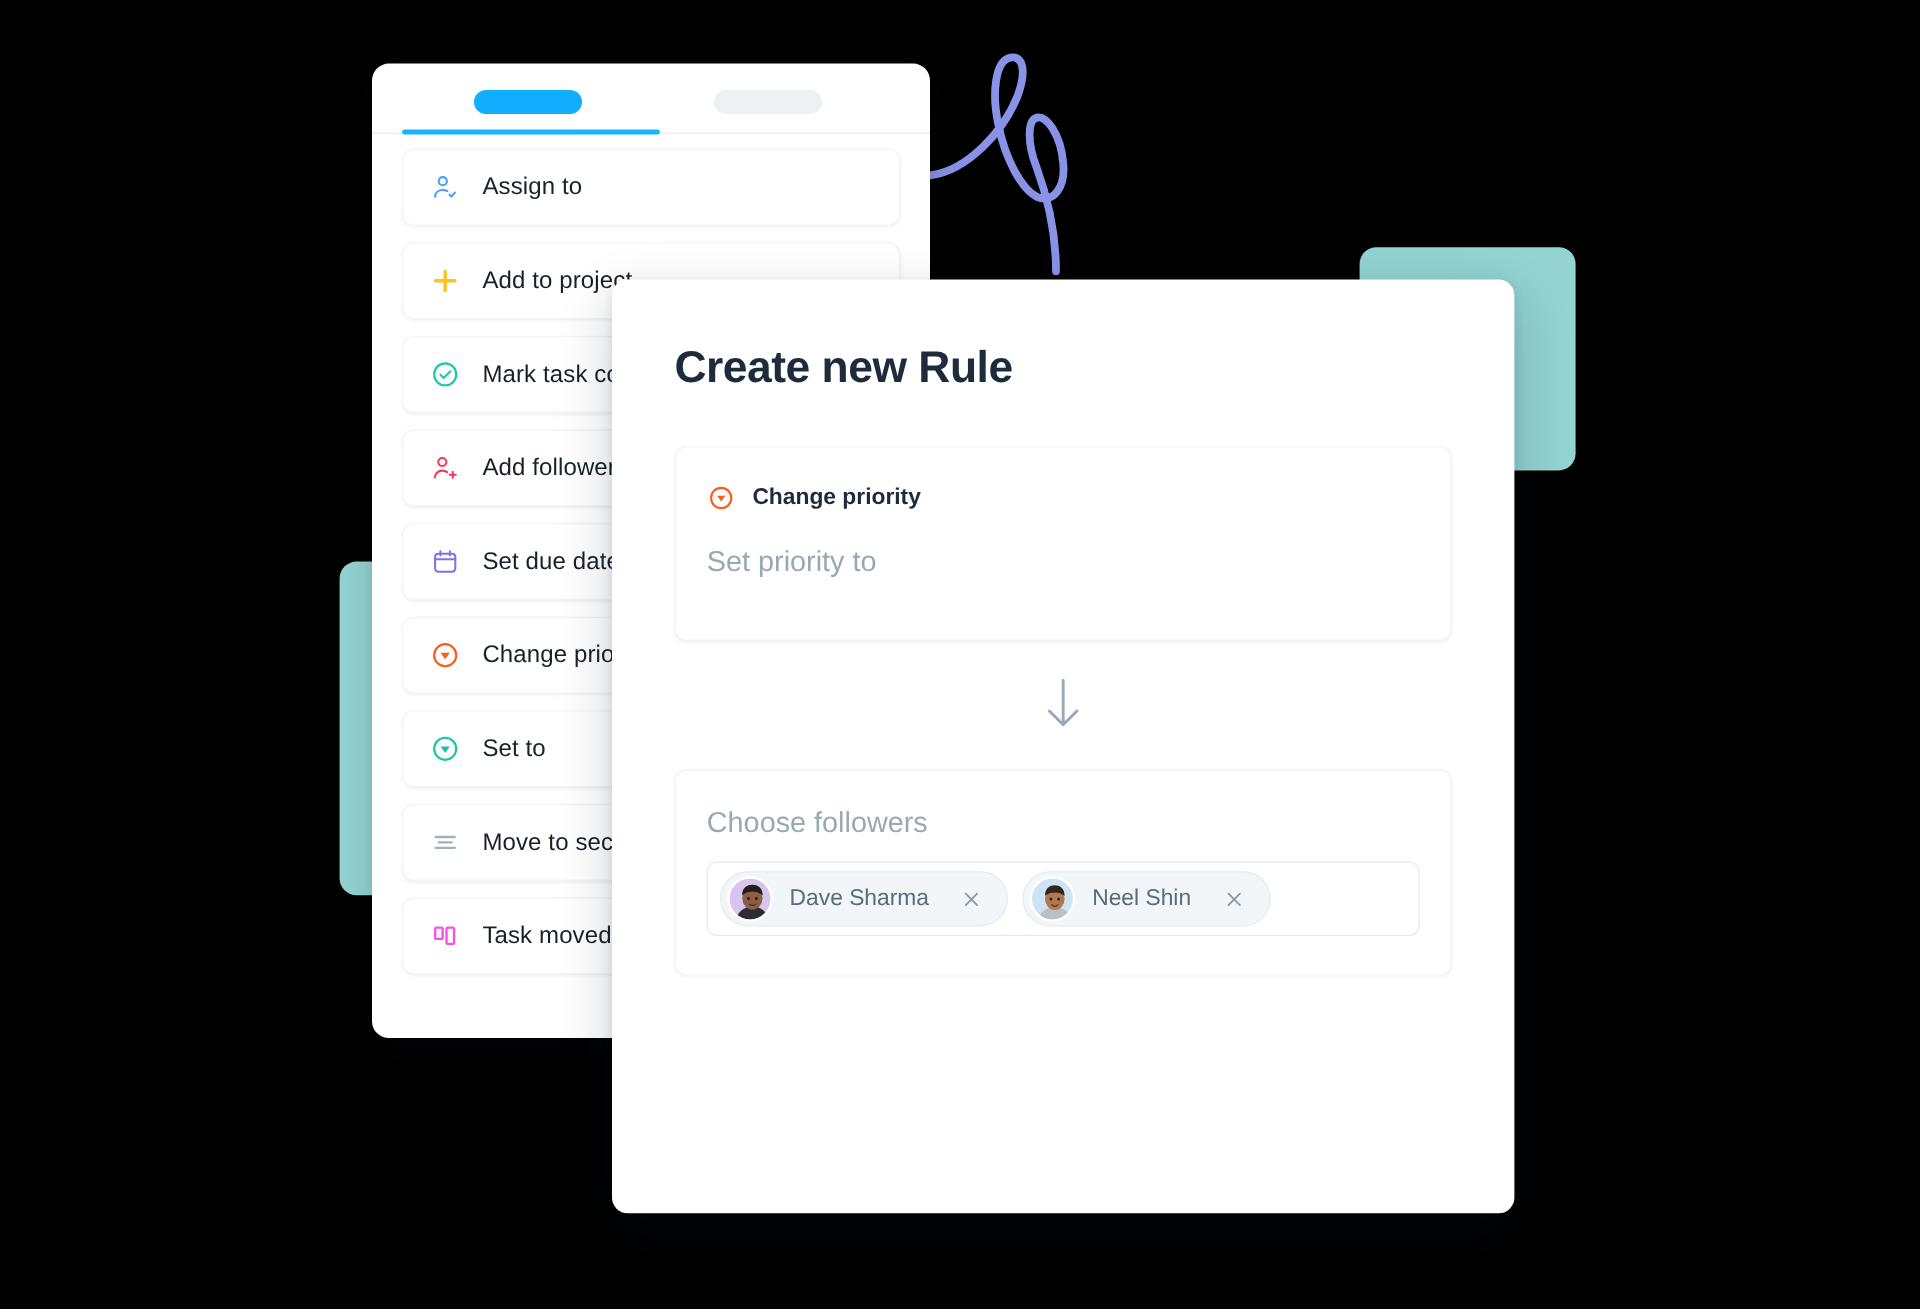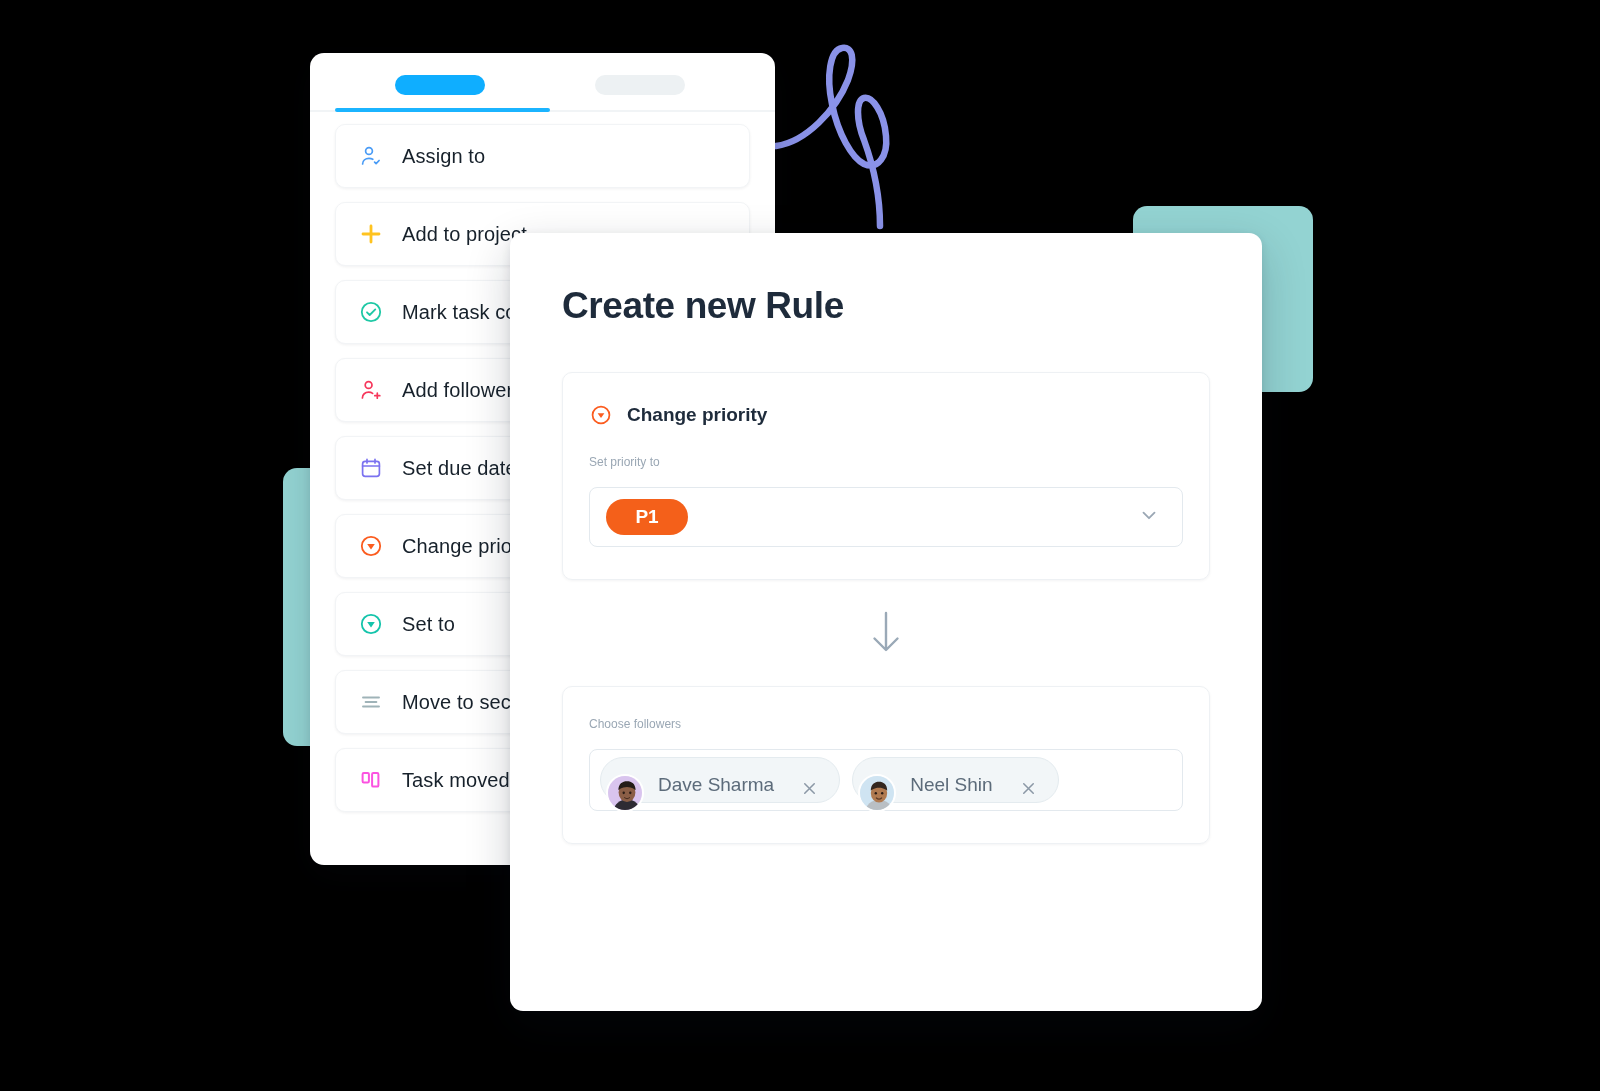--- a/index.html
+++ b/index.html
@@ -83,21 +83,21 @@
     border: 1px solid #eef1f4;
     border-radius: 10px;
     padding: 30px 26px 32px 26px;
     box-shadow: 0 1px 3px rgba(16,24,40,.05);
   }
   .card-head { display: flex; align-items: center; margin-bottom: 28px; }
   .card-head .chico { width: 24px; height: 24px; margin-right: 14px; flex: 0 0 24px;
                       display:flex; align-items:center; justify-content:center; }
   .card-head-lbl { font-size: 19px; font-weight: bold; color: #1e2b3b; }
 
-  .field-label { font-size: 12px; color: #9aa7b4; margin-bottom: 18px; }
+  .field-label { font-size: 24px; color: #9aa7b4; margin-bottom: 18px; }
 
   .select-box {
     position: relative;
     height: 60px;
     border: 1px solid #e3e9ee;
     border-radius: 8px;
     display: flex; align-items: center;
     padding: 0 16px;
   }
   .p-badge {
@@ -112,26 +112,26 @@
   .arrow-wrap { display: flex; justify-content: center; padding: 28px 0 26px 0; }
 
   .token-box {
     height: 62px;
     border: 1px solid #e3e9ee;
     border-radius: 8px;
     display: flex; align-items: center;
     padding: 0 10px; gap: 12px;
   }
   .token {
-    display: flex; 
+    display: flex; align-items: center;
     height: 46px;
     background: #f2f6f8;
     border: 1px solid #e4ebef;
     border-radius: 23px;
-    padding: 16px 6px 0 5px;
+    padding: 0 6px 0 5px;
   }
   .avatar {
     width: 38px; height: 38px; border-radius: 50%;
     overflow: hidden; flex: 0 0 38px; margin-right: 14px;
     border: 2px solid #ffffff;
   }
   .token-name { font-size: 19px; color: #5c6b7a; white-space: nowrap; }
   .token-x {
     margin: 0 14px 0 26px; flex: 0 0 auto;
     display: flex; align-items: center; justify-content: center;
@@ -264,28 +264,20 @@
           <svg width="22" height="22" viewBox="0 0 24 24">
             <circle cx="12" cy="12" r="9.2" fill="none" stroke="#fb5c1f" stroke-width="1.9"></circle>
             <path d="M8.3 10h7.4L12 15.2z" fill="#fb5c1f"></path>
           </svg>
         </span>
         <span class="card-head-lbl">Change priority</span>
       </div>
 
       <div class="field-label">Set priority to</div>
 
-      <div class="select-box">
-        <span class="p-badge">P1</span>
-        <span class="chevron">
-          <svg width="22" height="22" viewBox="0 0 24 24" fill="none" stroke="#9aa7b4" stroke-width="2" stroke-linecap="round" stroke-linejoin="round">
-            <path d="M6 9.5l6 6 6-6"></path>
-          </svg>
-        </span>
-      </div>
     </div>
 
     <div class="arrow-wrap">
       <span>
         <svg width="40" height="48" viewBox="0 0 40 48" fill="none" stroke="#9aa9b7" stroke-width="2.4" stroke-linecap="round" stroke-linejoin="round">
           <path d="M20 5v36M8.5 30.5L20 42l11.5-11.5"></path>
         </svg>
       </span>
     </div>
 

